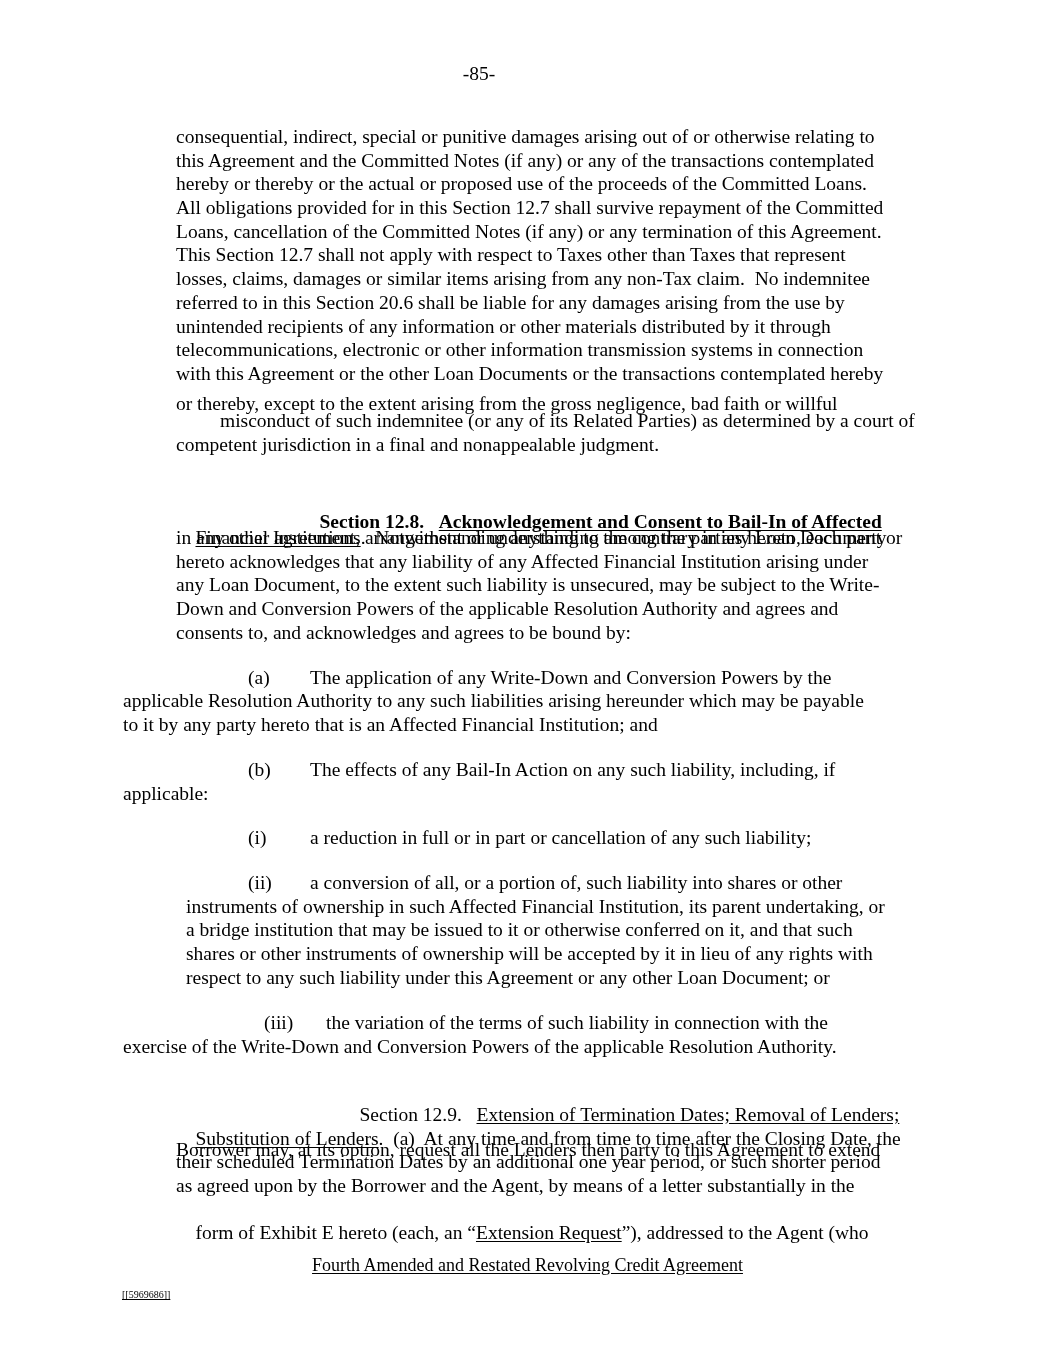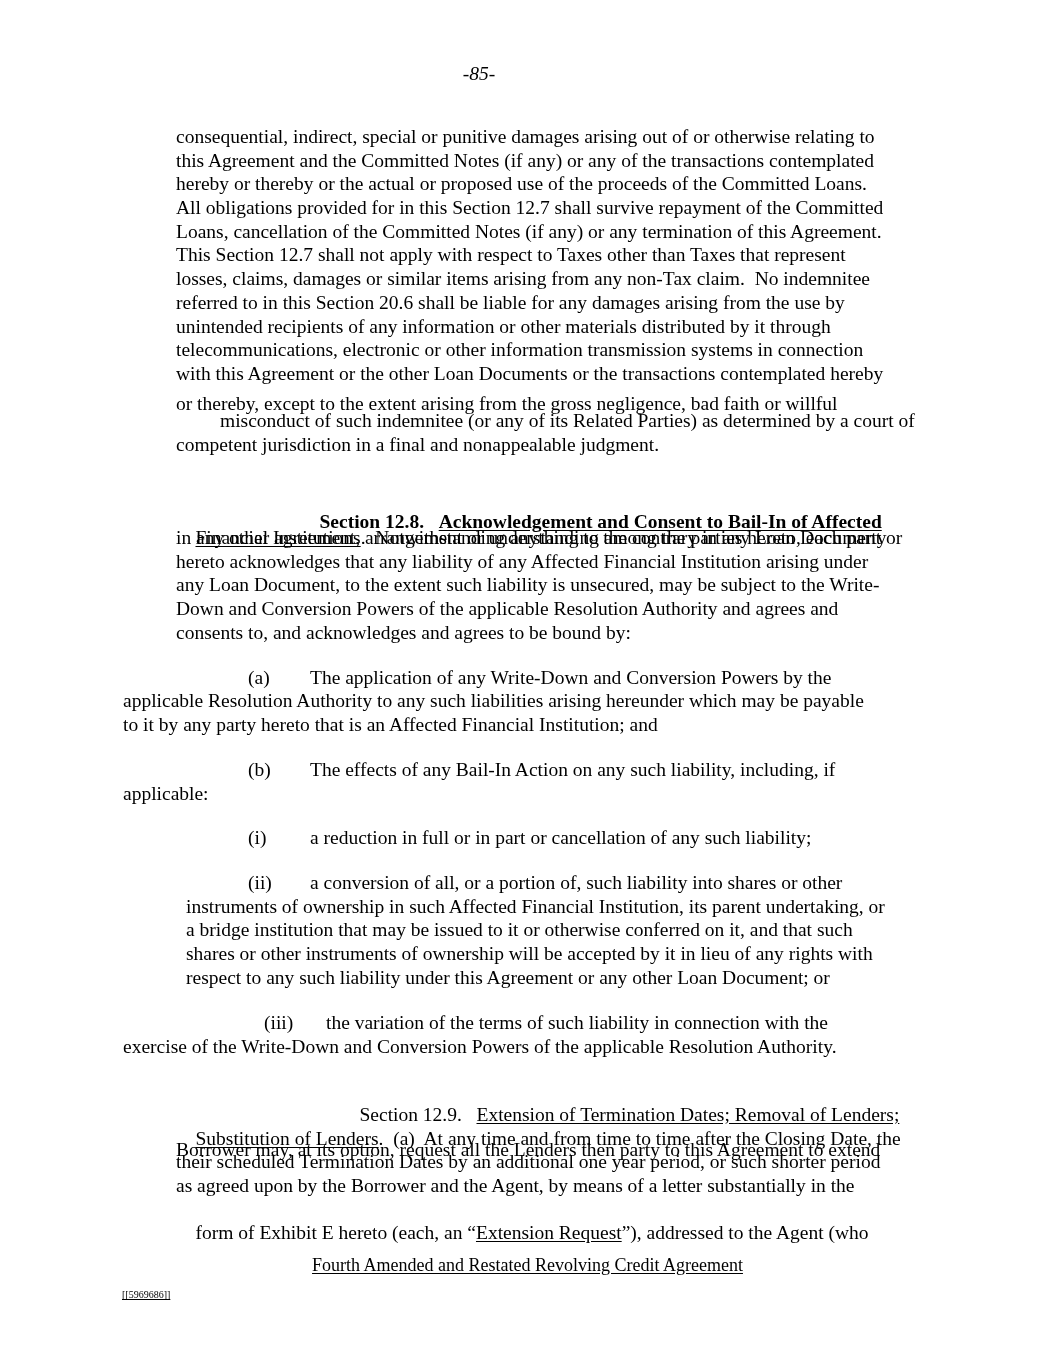--- a/index.html
+++ b/index.html
@@ -5,21 +5,21 @@
   html, body { margin: 0; padding: 0; background: #ffffff; }
   body {
     width: 1055px; height: 1365px; position: relative; overflow: hidden;
     font-family: "Liberation Serif", "DejaVu Serif", serif;
     color: #000000;
     font-size: 19.5px;
   }
   .abs { position: absolute; white-space: nowrap; }
   .line { position: absolute; white-space: nowrap; line-height: 24px; }
   .u { text-decoration: underline; text-underline-offset: 2px; }
-  .page-num { left: 0; width: 958px; text-align: center; top: 62px; line-height: 24px; font-style: italic; }
+  .page-num { left: 0; width: 958px; text-align: center; top: 62px; line-height: 24px; }
   .footer-title { left: 0; width: 1055px; text-align: center; top: 1253px; line-height: 24px; font-size: 18px; }
   .doc-id { left: 122px; top: 1288px; font-size: 10px; text-decoration: underline; line-height: 14px; }
 </style>
 </head>
 <body>
 
 <div class="abs page-num">-85-</div>
 
 <div>
   <div class="line" style="left: 176px; top: 125px; white-space: pre;">consequential, indirect, special or punitive damages arising out of or otherwise relating to</div>

